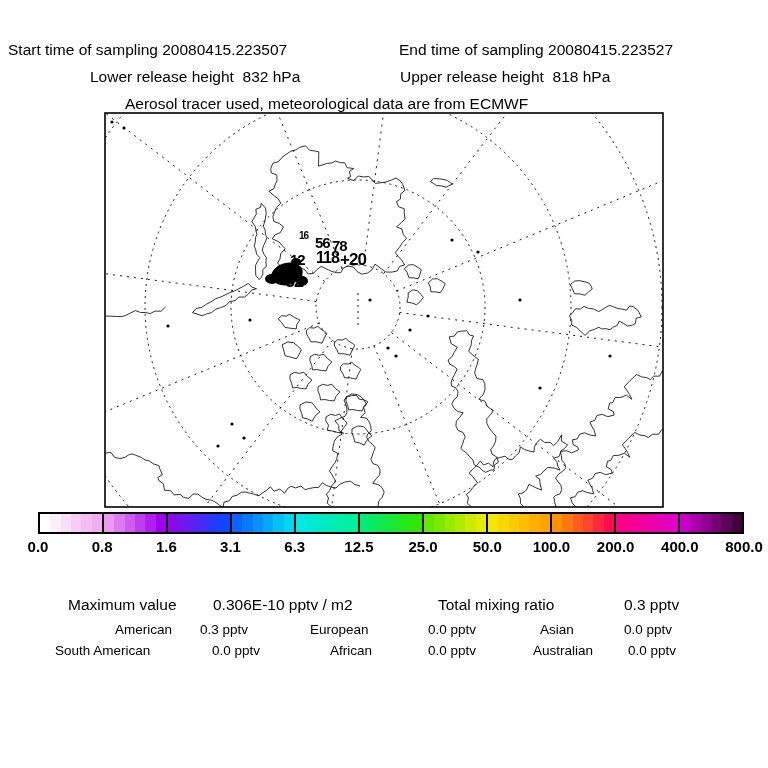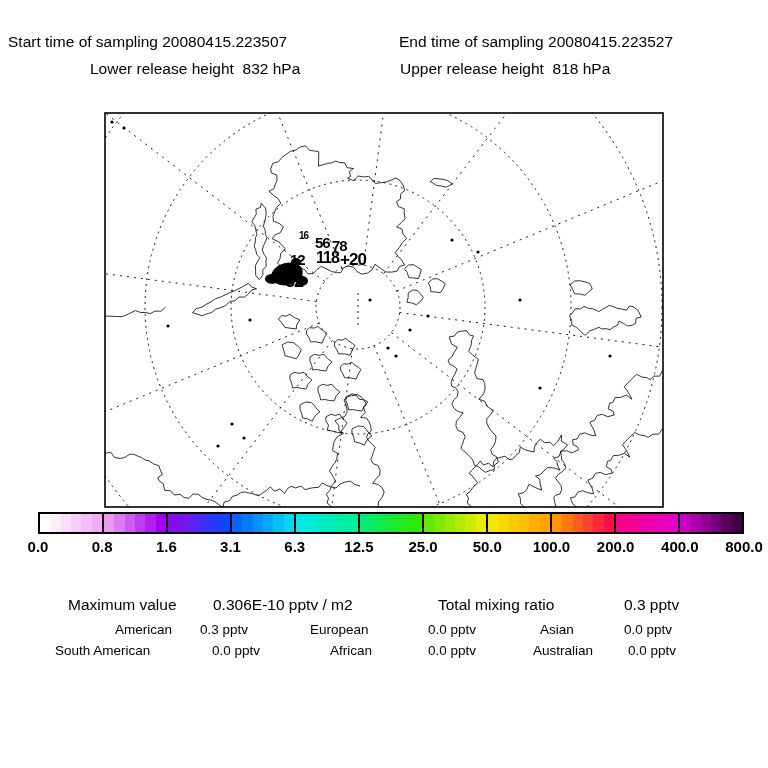--- a/index.html
+++ b/index.html
@@ -1,40 +1,41 @@
 <!DOCTYPE html>
 <html><head>
 <meta charset="utf-8">
 <style>
   html,body{margin:0;padding:0;background:#ffffff;}
   #page{position:relative;width:768px;height:768px;background:#ffffff;overflow:hidden;
         font-family:"Liberation Sans", sans-serif;color:#000;}
   .abs{position:absolute;white-space:pre;}
   .title{font-size:17px;font-weight:bold;}
-  .h2{font-size:15.5px;}
+  .h2{font-size:15.5px;margin-top:8px;}
   .stat1{font-size:15.5px;text-align:center;}
   .stat2{font-size:13.5px;}
   #mapsvg{position:absolute;left:0;top:0;}
   #colorbar{position:absolute;left:38px;top:512px;width:706px;height:22px;
             border:2px solid #000;box-sizing:border-box;display:flex;}
   .cb-seg{height:100%;display:flex;border-right:2px solid #000;box-sizing:border-box;flex:1 1 0;}
   .cb-seg:last-child{border-right:none;}
   .cb-cell{flex:1 1 0;height:100%;}
   .cb-tick{position:absolute;top:538px;transform:translateX(-50%);font-size:15px;font-weight:bold;}
   .traj{position:absolute;font-weight:bold;transform:translate(0,-100%);letter-spacing:-1px;}
 </style>
 </head>
 <body>
 
 <div id="page">
 
   <div class="abs h2" style="left:8px;top:33px;">Start time of sampling 20080415.223507</div>
   <div class="abs h2" style="left:399px;top:33px;">End time of sampling 20080415.223527</div>
   <div class="abs h2" style="left:90px;top:60px;">Lower release height  832 hPa</div>
   <div class="abs h2" style="left:400px;top:60px;">Upper release height  818 hPa</div>
+  <div class="abs h2" style="left:125px;top:87px;">Aerosol tracer used, meteorological data are from ECMWF</div>
 
   <svg id="mapsvg" width="768" height="768" viewBox="0 0 768 768">
     <defs>
         <clipPath id="mapclip">
           <rect x="105" y="113" width="558" height="394"></rect>
         </clipPath>
       </defs>
     <g id="mapcontent" clip-path="url(#mapclip)">
         <g stroke="#000" stroke-width="0.9" fill="none">
           <circle cx="358" cy="307" r="42" stroke-dasharray="2,4"></circle>

